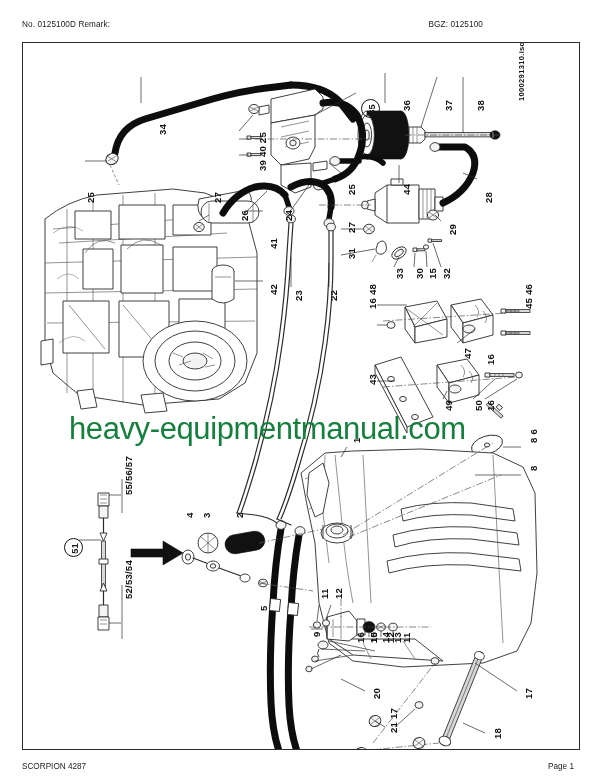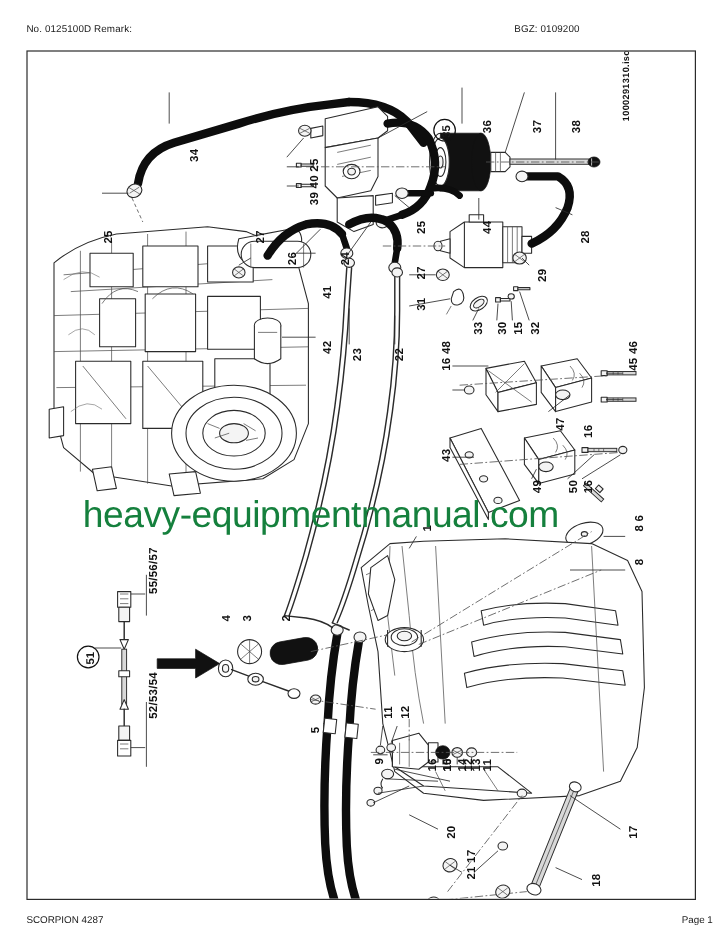--- a/index.html
+++ b/index.html
@@ -25,21 +25,21 @@
   .hdr-right{
     position:absolute;right:22px;top:0;
     font-size:8.2px;letter-spacing:.1px;white-space:nowrap;
   }
   
   .ftr-left{
     position:absolute;left:22px;top:762px;
     font-size:8.2px;white-space:nowrap;
   }
   .ftr-right{
-    position:absolute;right:6px;top:762px;
+    position:absolute;right:26px;top:762px;
     font-size:8.2px;white-space:nowrap;
   }
   
   .frame{
     position:absolute;left:22px;top:42px;width:556px;height:706px;
     border:1px solid #2b2b2b;
     background:#fff;
     overflow:hidden;
   }
   
@@ -98,21 +98,21 @@
   .leaderd{ stroke:#555;stroke-width:.7;fill:none;stroke-dasharray:3 2.2; }
   .dashdot{ stroke:#555;stroke-width:.7;fill:none;stroke-dasharray:7 2 1.5 2; }
 </style>
 </head>
 <body>
 
 <div id="page">
 
   <div class="hdr">
     <div class="hdr-left">No. 0125100D   Remark:</div>
-    <div class="hdr-right">BGZ: 0109200</div>
+    <div class="hdr-right">BGZ: 0125100</div>
   </div>
 
   <div class="frame">
 
     <svg class="art" viewBox="0 0 556 706">
 
       <path class="hose" d="M92 110 Q96 84 122 76 L176 60 Q214 48 252 44 L268 42"></path>
       <path class="hose" d="M268 42 Q300 42 316 58 L330 76"></path>
 
       <ellipse class="olf" cx="89" cy="116" rx="6.4" ry="5.4" transform="rotate(-28 89 116)"></ellipse>

